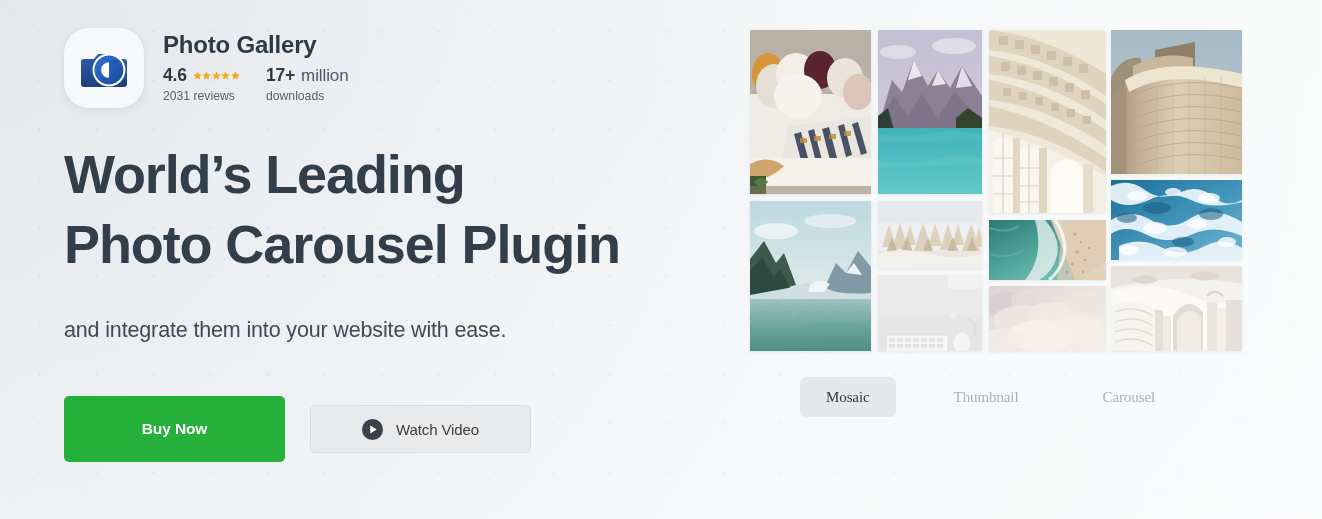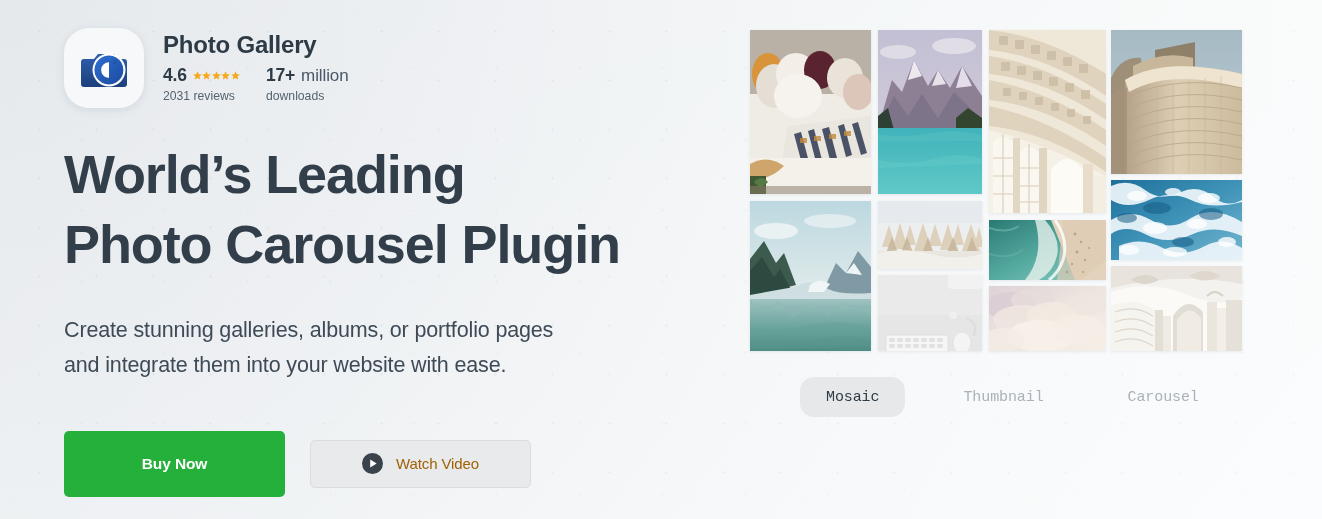--- a/index.html
+++ b/index.html
@@ -164,21 +164,21 @@
     cursor: pointer;
     padding: 0;
   }
 
   #watch-video-button {
     width: 221px;
     height: 48px;
     border: 1px solid #d9dde1;
     border-radius: 5px;
     background: #e8eaec;
-    color: #a16207;
+    color: #404040;
     font-family: inherit;
     font-size: 15px;
     letter-spacing: -.1px;
     cursor: pointer;
     display: flex;
     align-items: center;
     justify-content: center;
     gap: 13px;
     padding: 0;
   }
@@ -210,30 +210,30 @@
 
   #tabs-row {
     margin-top: 26px;
     display: flex;
     align-items: center;
     height: 40px;
     padding-left: 50px;
   }
 
   .tab {
-    font-family: Liberation Mono, monospace;
+    font-family: Liberation Serif, serif;
     font-size: 15px;
     letter-spacing: -.1px;
     border: none;
     background: transparent;
     color: #a9b1b9;
     cursor: pointer;
     height: 40px;
     padding: 0 26px;
-    border-radius: 14px;
+    border-radius: 6px;
   }
   .tab.active {
     background: #e6e8ea;
     color: #2f3c48;
   }
   .tab.spaced { margin-left: 32px; }
 </style>
 </head>
 <body>
 
@@ -305,21 +305,20 @@
         </div>
       </div>
     </div>
 
     <h1 id="headline">
       <span class="hl-line">World’s Leading</span>
       <span class="hl-line">Photo Carousel Plugin</span>
     </h1>
 
     <p id="subhead">
-      <span class="sh-line">Create stunning galleries, albums, or portfolio pages</span>
       <span class="sh-line">and integrate them into your website with ease.</span>
     </p>
 
     <div id="cta-row">
       <button id="buy-now-button">Buy Now</button>
 
       <button id="watch-video-button">
         <svg id="play-icon" viewBox="0 0 22 22" aria-hidden="true">
           <circle cx="11" cy="11" r="11" fill="#3a424c"></circle>
           <path d="M8.6 6.9 L15.4 11 L8.6 15.1 Z" fill="#ffffff"></path>

